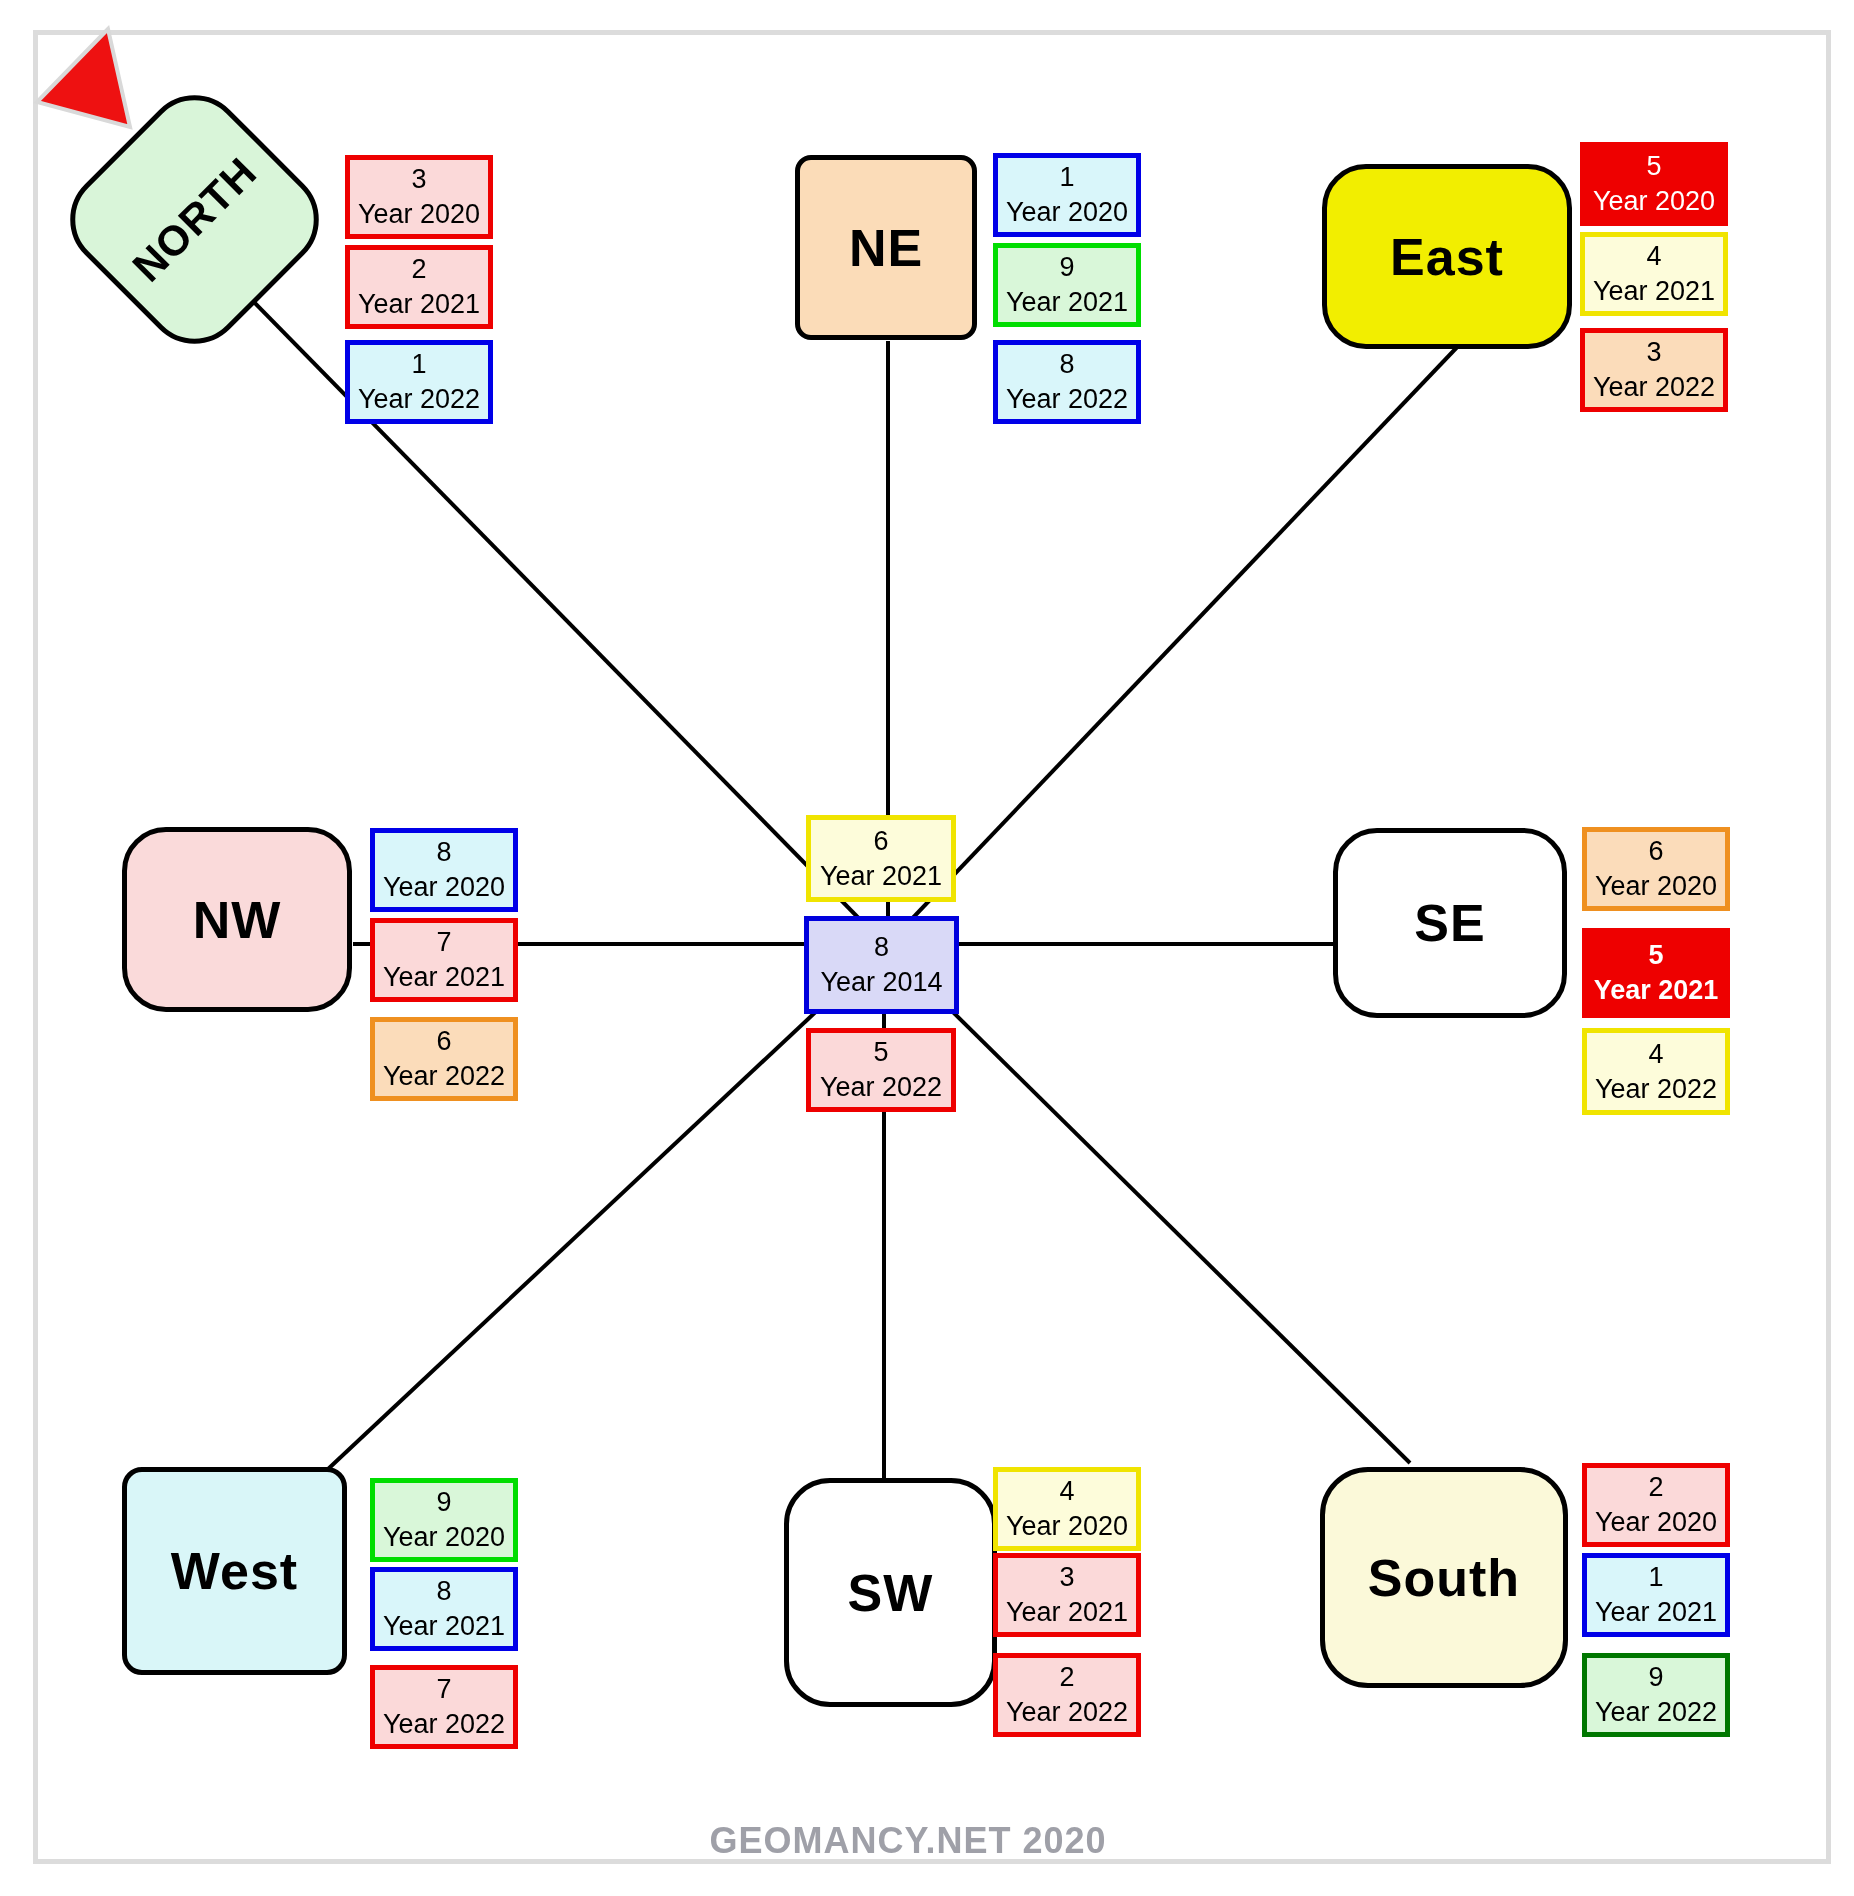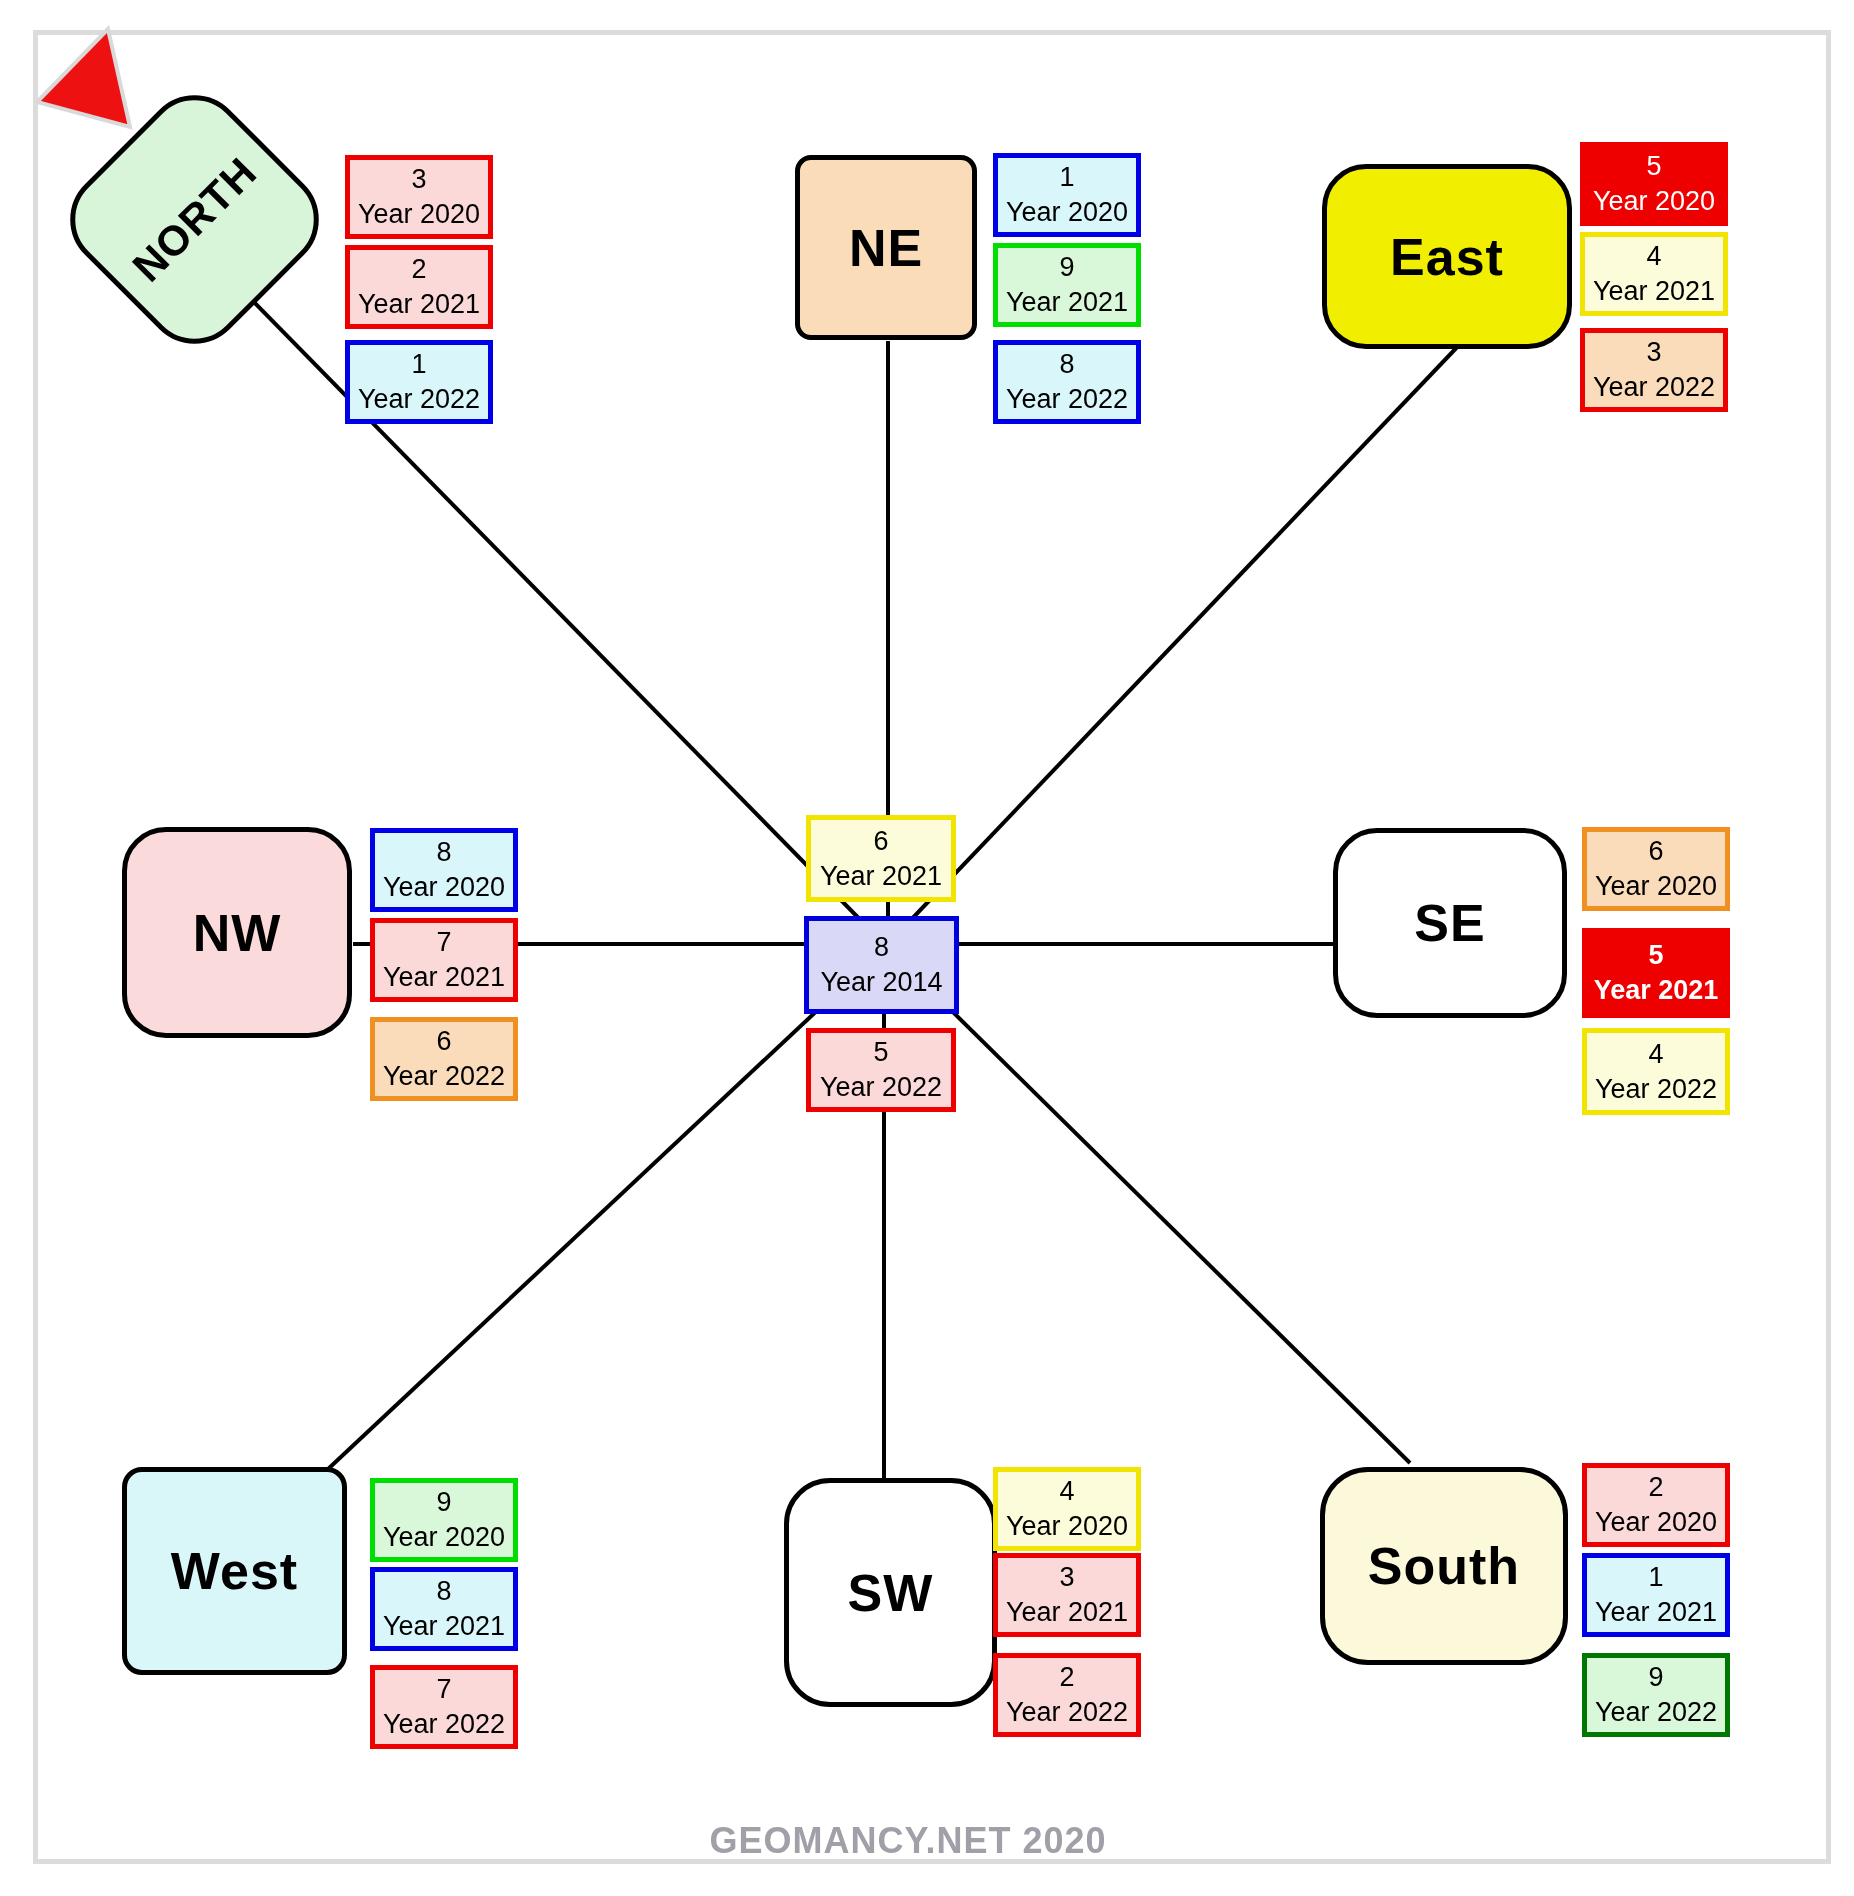--- a/index.html
+++ b/index.html
@@ -50,33 +50,33 @@
 
 <div class="dir" style="left: 92px; top: 117px; width: 205px; height: 205px; border-radius: 50px; transform: rotate(-45deg); font-size: 42px; background-color: rgb(217, 245, 217);">
   <span>NORTH</span>
 </div>
 <div class="dir" style="left: 795px; top: 155px; width: 182px; height: 185px; border-radius: 16px; background-color: rgb(251, 220, 184);">
   <span>NE</span>
 </div>
 <div class="dir" style="left: 1322px; top: 164px; width: 250px; height: 185px; background-color: rgb(242, 238, 0);">
   <span>East</span>
 </div>
-<div class="dir" style="left: 122px; top: 827px; width: 230px; height: 211px; background-color: rgb(250, 218, 218);">
+<div class="dir" style="left: 122px; top: 827px; width: 230px; height: 185px; background-color: rgb(250, 218, 218);">
   <span>NW</span>
 </div>
 <div class="dir" style="left: 1333px; top: 828px; width: 234px; height: 190px; background-color: rgb(255, 255, 255); justify-content: center;">
   <span>SE</span>
 </div>
 <div class="dir" style="left: 122px; top: 1467px; width: 225px; height: 208px; border-radius: 20px; background-color: rgb(217, 246, 248);">
   <span>West</span>
 </div>
 <div class="dir" style="left: 784px; top: 1478px; width: 213px; height: 229px; border-radius: 46px; background-color: rgb(255, 255, 255);">
   <span>SW</span>
 </div>
-<div class="dir" style="left: 1320px; top: 1467px; width: 248px; height: 198px; border-radius: 48px; background-color: rgb(251, 249, 217);">
+<div class="dir" style="left: 1320px; top: 1467px; width: 248px; height: 221px; border-radius: 48px; background-color: rgb(251, 249, 217);">
   <span>South</span>
 </div>
 
 <div class="lbl" style="left: 345px; top: 155px; background-color: rgb(251, 217, 217); border-color: rgb(238, 0, 0); color: rgb(0, 0, 0);">
   <div>3</div>
   <div>Year 2020</div>
 </div>
 <div class="lbl" style="left: 345px; top: 245px; background-color: rgb(251, 217, 217); border-color: rgb(238, 0, 0); color: rgb(0, 0, 0);">
   <div>2</div>
   <div>Year 2021</div>

